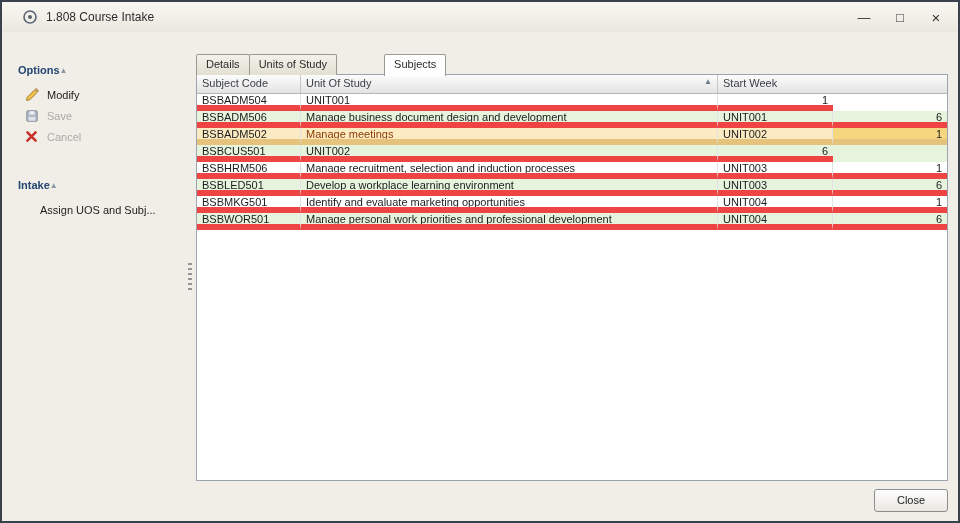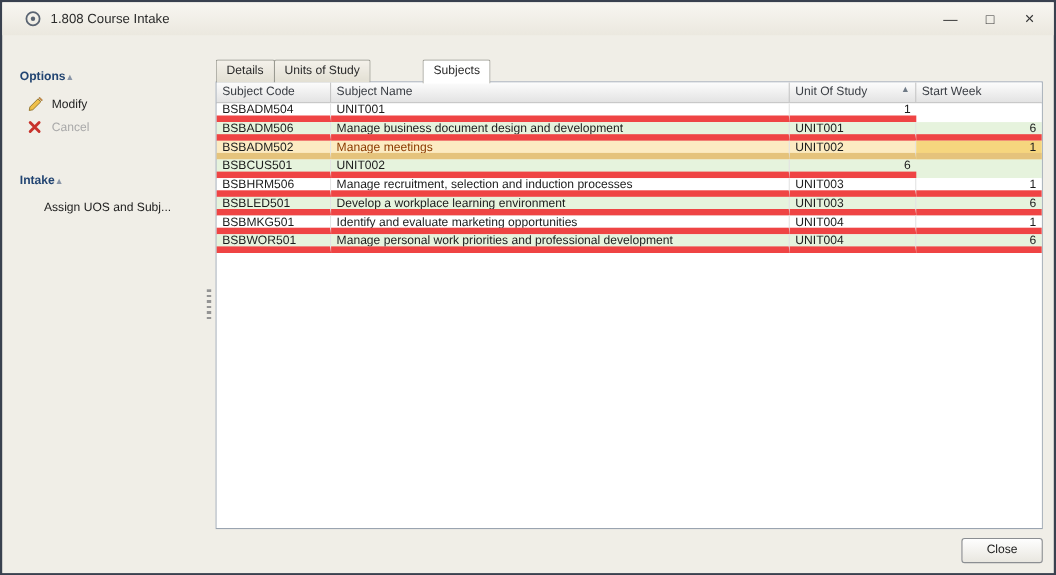--- a/index.html
+++ b/index.html
@@ -135,20 +135,30 @@
           <span class="icn">
             <svg width="14" height="14" viewBox="0 0 16 16">
               <path d="M10.8 2.2l3 3-8.3 8.3-3.7.7.7-3.7z" fill="#f0c04a" stroke="#8c6d1f" stroke-width="0.9"></path>
               <path d="M11.6 1.4l1-1 3 3-1 1z" fill="#d98a4a" stroke="#8c6d1f" stroke-width="0.6"></path>
             </svg>
           </span>
           <span class="lbl">Modify</span>
         </div>
         <div class="side-item disabled">
           <span class="icn">
+            <svg width="14" height="14" viewBox="0 0 16 16">
+              <rect x="2" y="2" width="12" height="12" rx="1.2" fill="#aeb6c4" stroke="#848d9c"></rect>
+              <rect x="5" y="2.6" width="6" height="4" fill="#e9ebef"></rect>
+              <rect x="4" y="9" width="8" height="4.4" fill="#dfe2e8"></rect>
+            </svg>
+          </span>
+          <span class="lbl">Save</span>
+        </div>
+        <div class="side-item disabled">
+          <span class="icn">
             <svg width="13" height="13" viewBox="0 0 16 16">
               <path d="M3 3l10 10M13 3L3 13" stroke="#c8322b" stroke-width="3.2" stroke-linecap="round"></path>
             </svg>
           </span>
           <span class="lbl">Cancel</span>
         </div>
       </div>
 
       <div class="group">
         <div class="group-header">
@@ -172,23 +182,20 @@
         <div class="tab">Details</div>
         <div class="tab">Units of Study</div>
         <div class="tab active">Subjects</div>
       </div>
 
       <div class="grid">
 
         <div class="grid-header">
           <div class="hcell">
             <span>Subject Code</span>
-          </div>
-          <div class="hcell">
-            <span>Subject Name</span>
           </div>
           <div class="hcell">
             <span>Unit Of Study</span>
             <span class="sort-glyph">▲</span>
           </div>
           <div class="hcell">
             <span>Start Week</span>
           </div>
         </div>
 

